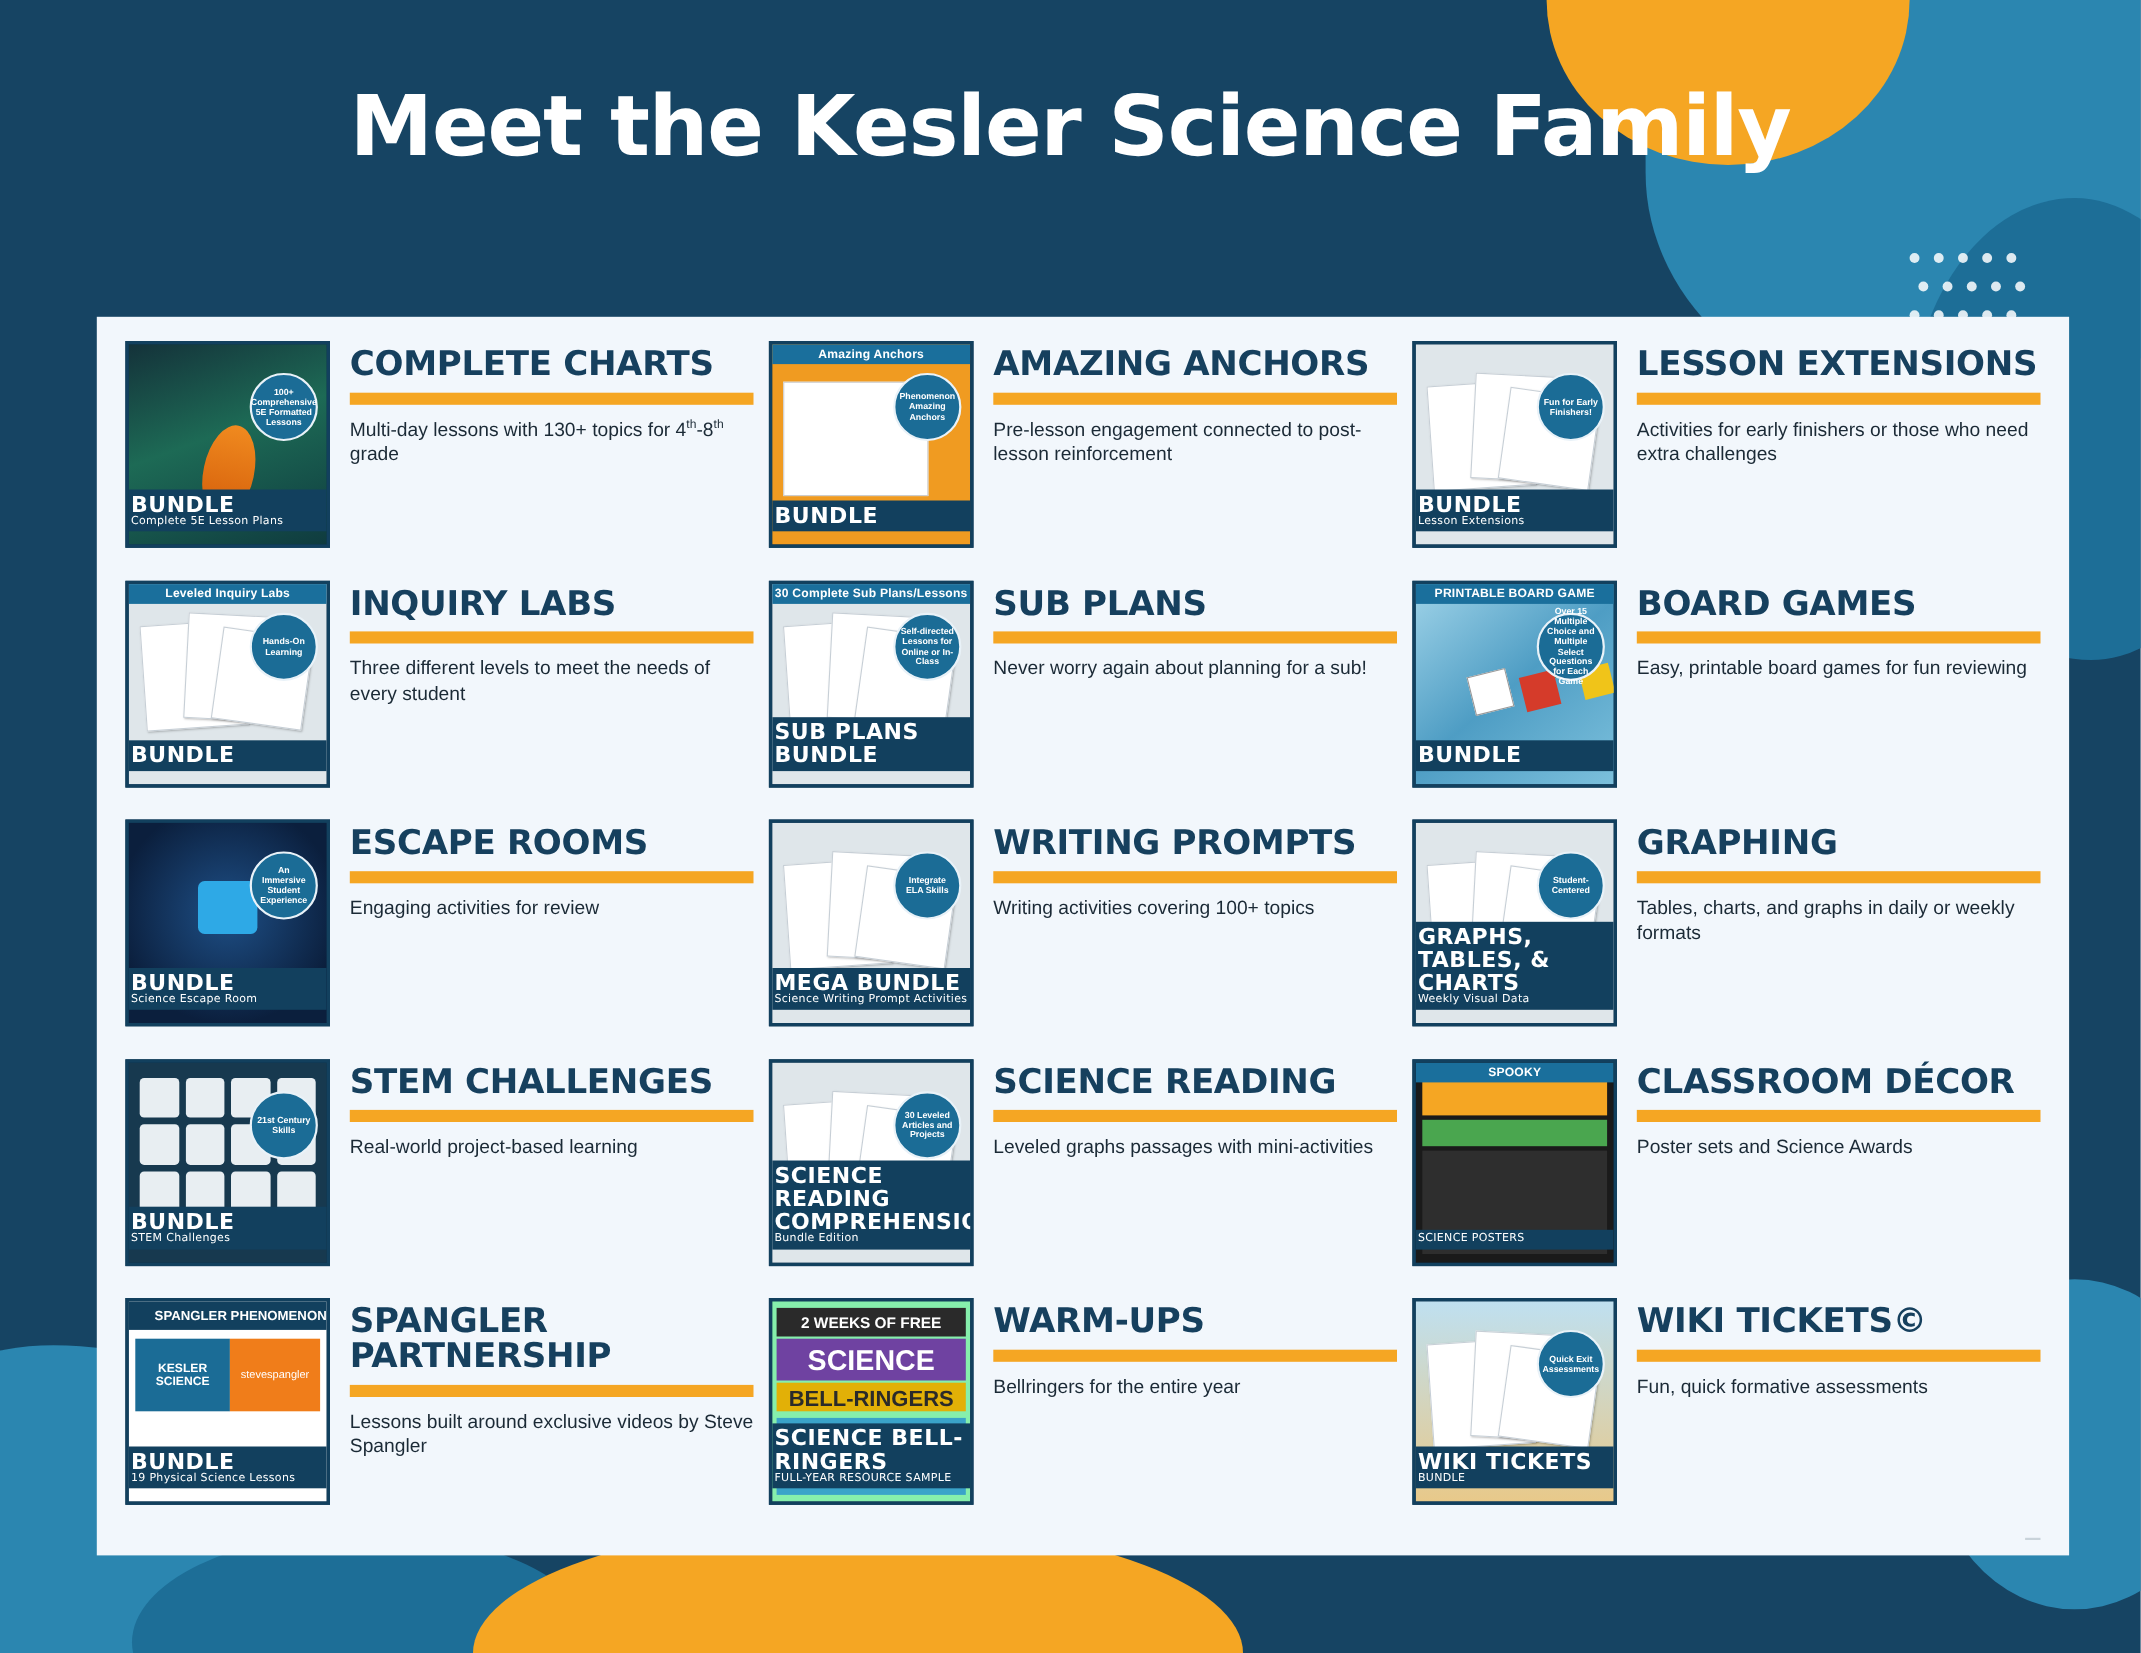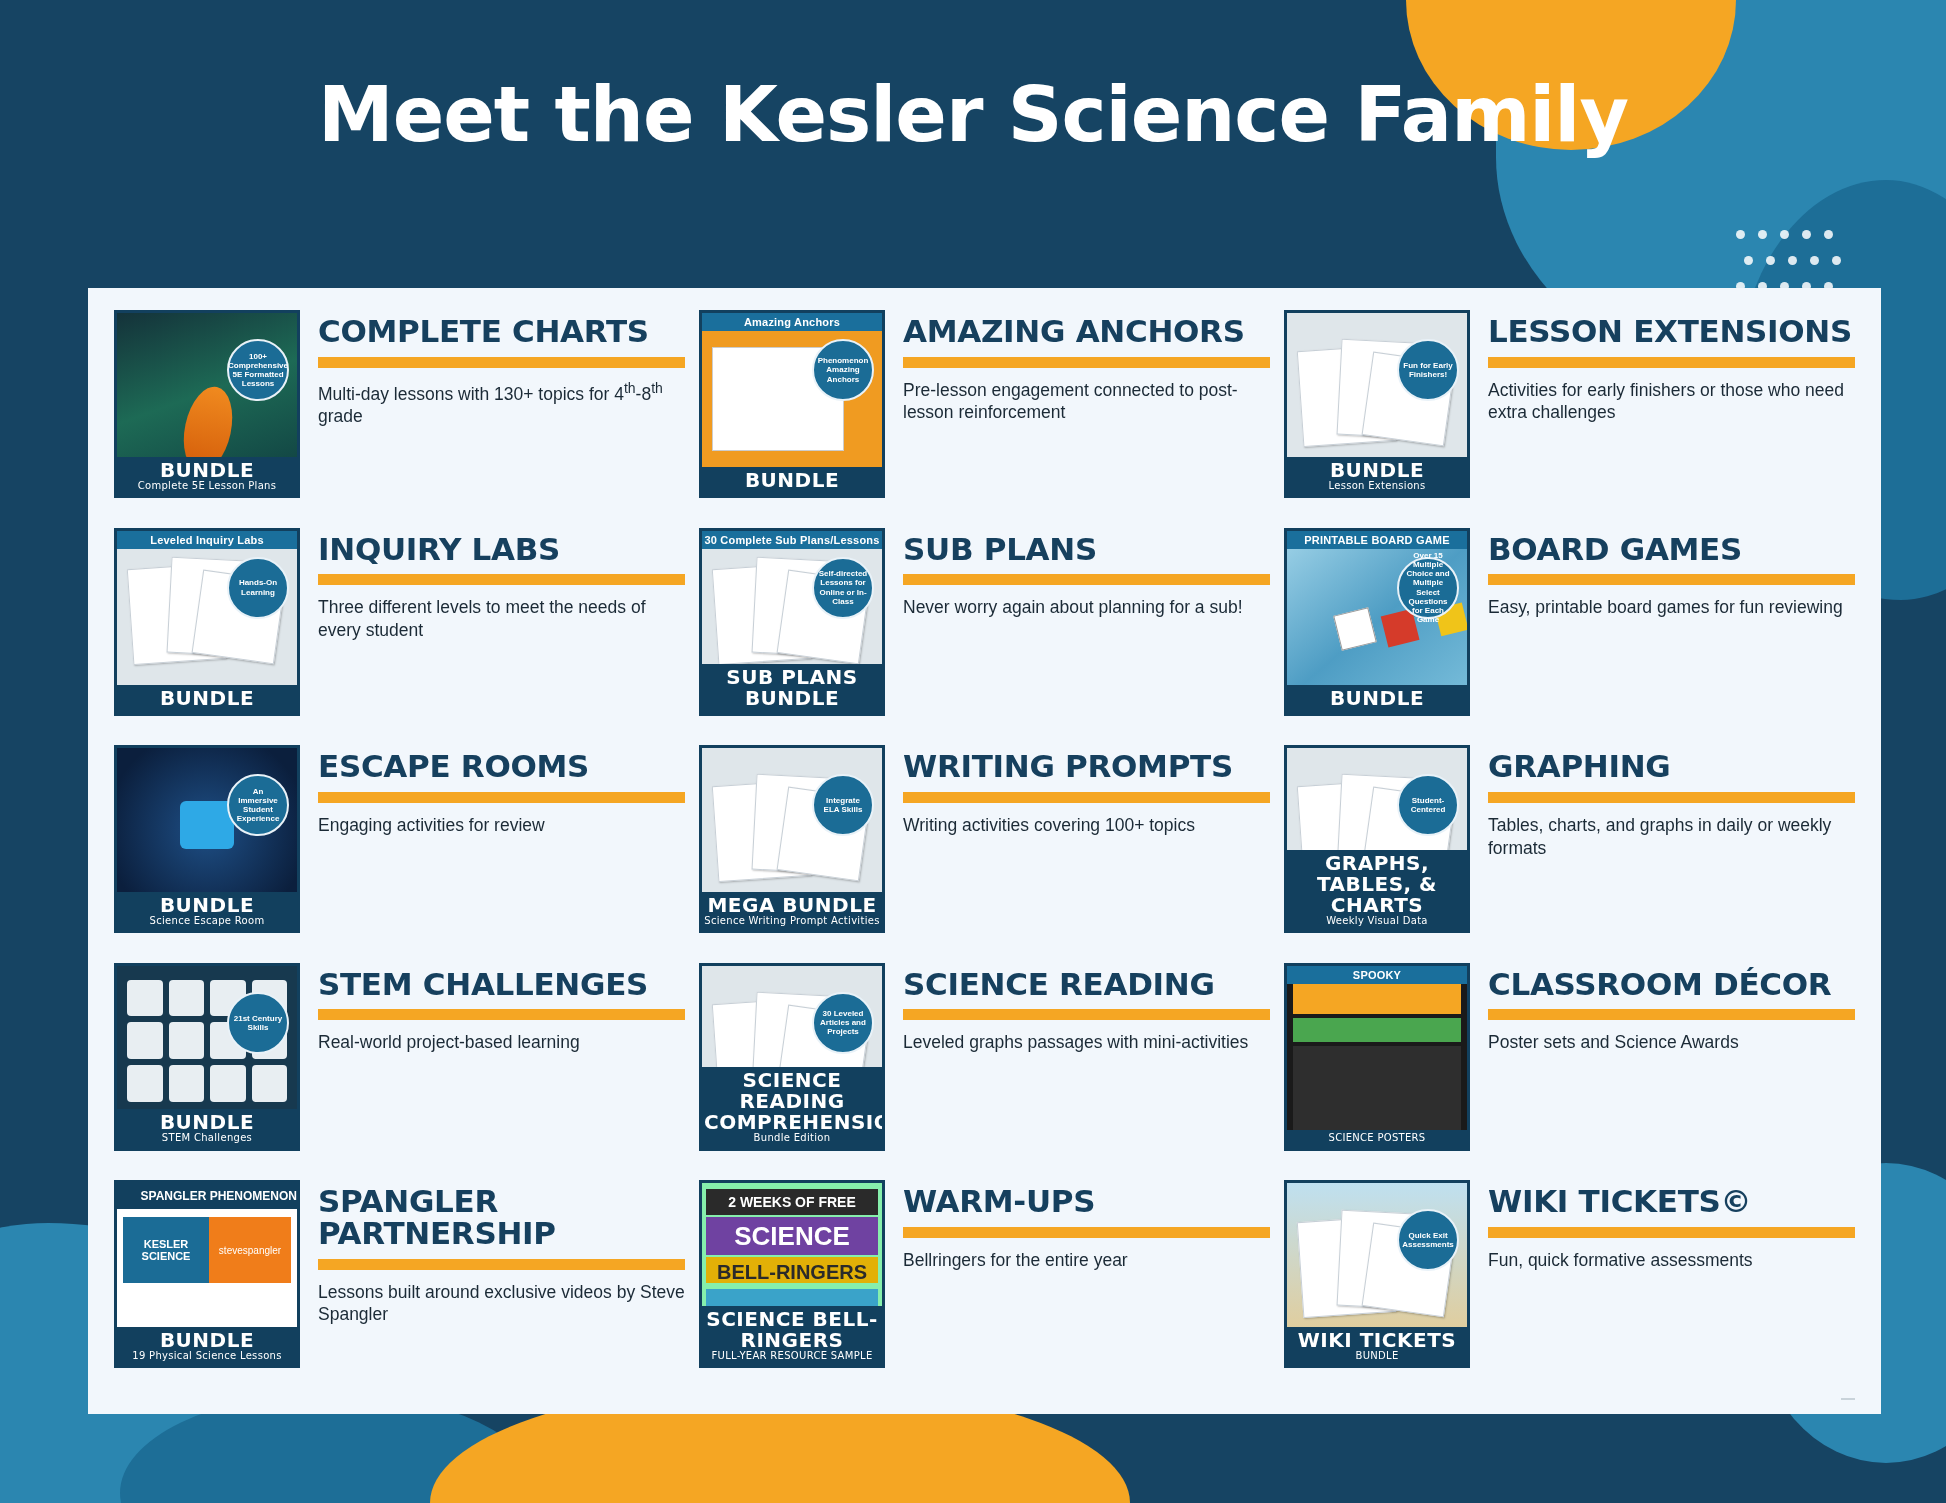--- a/index.html
+++ b/index.html
@@ -133,24 +133,23 @@
   .thumb {
     width: 186px;
     height: 188px;
     flex: 0 0 186px;
     position: relative;
     border: 3px solid #12405e;
     overflow: hidden;
     background: #0e3550;
   }
   .thumb .tband {
-    position: absolute; left: 0; right: 0; bottom: 0;
+    position: absolute; left: 0; right: 0; bottom: 12px;
     background: #12405e;
     color: #fff;
-    text-align: center;
     font-weight: bold;
     font-size: 20px;
     padding: 3px 2px 4px;
     letter-spacing: .5px;
     line-height: 1.05;
     font-family: "DejaVu Sans", sans-serif;
   }
   .thumb .tband small {
     display: block;
     font-size: 10px;
@@ -215,21 +214,21 @@
     height: 11px;
     background: #f5a623;
     margin: 9px 0 11px 0;
     width: 100%;
   }
   .desc {
     color: #1b2a36;
     font-size: 17.5px;
     line-height: 1.3;
   }
-  .desc sup { font-size: 14px; }
+  .desc sup { font-size: 11px; }
 
   
   .p-anemone { background: linear-gradient(160deg,#14323a 0%, #1d6a55 45%, #0f3b3f 100%); }
   .p-anemone::after{
     content:""; position:absolute; left:38%; top:40%;
     width:46px; height:86px; border-radius:50%;
     background: linear-gradient(180deg,#f08a1f,#d45d0a);
     transform: rotate(12deg);
   }
   .p-orange { background:#f09b21; }

